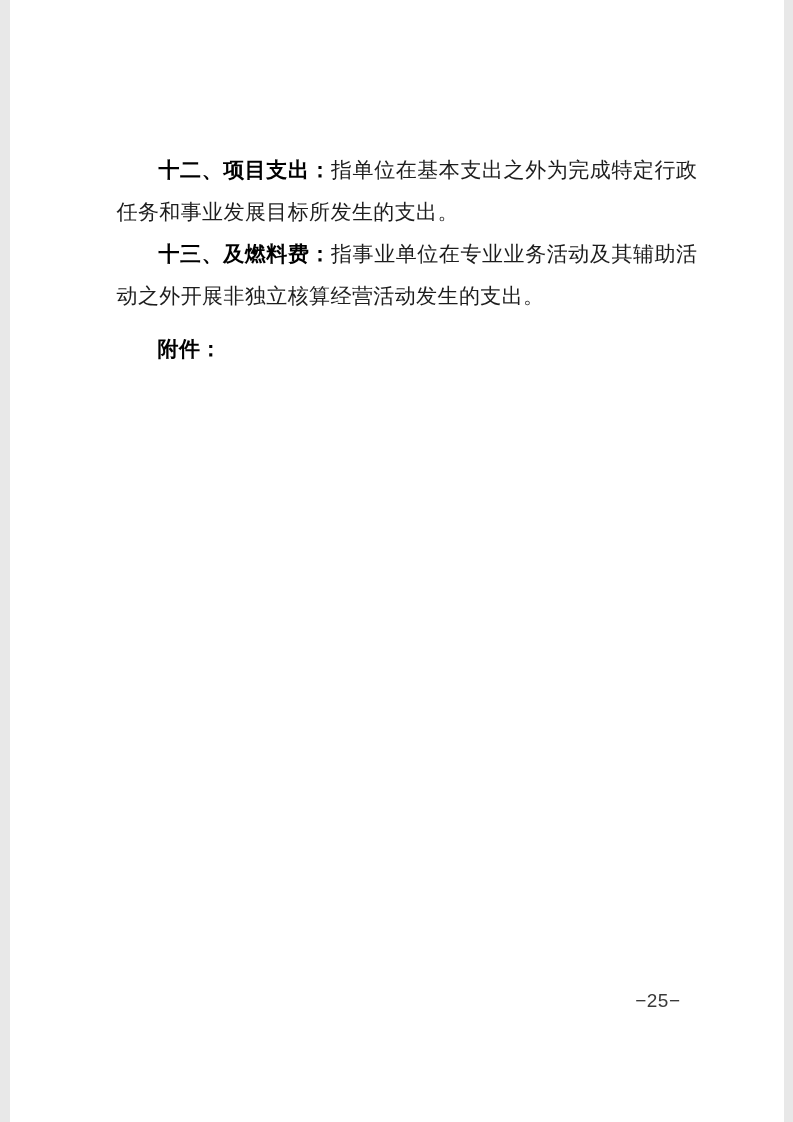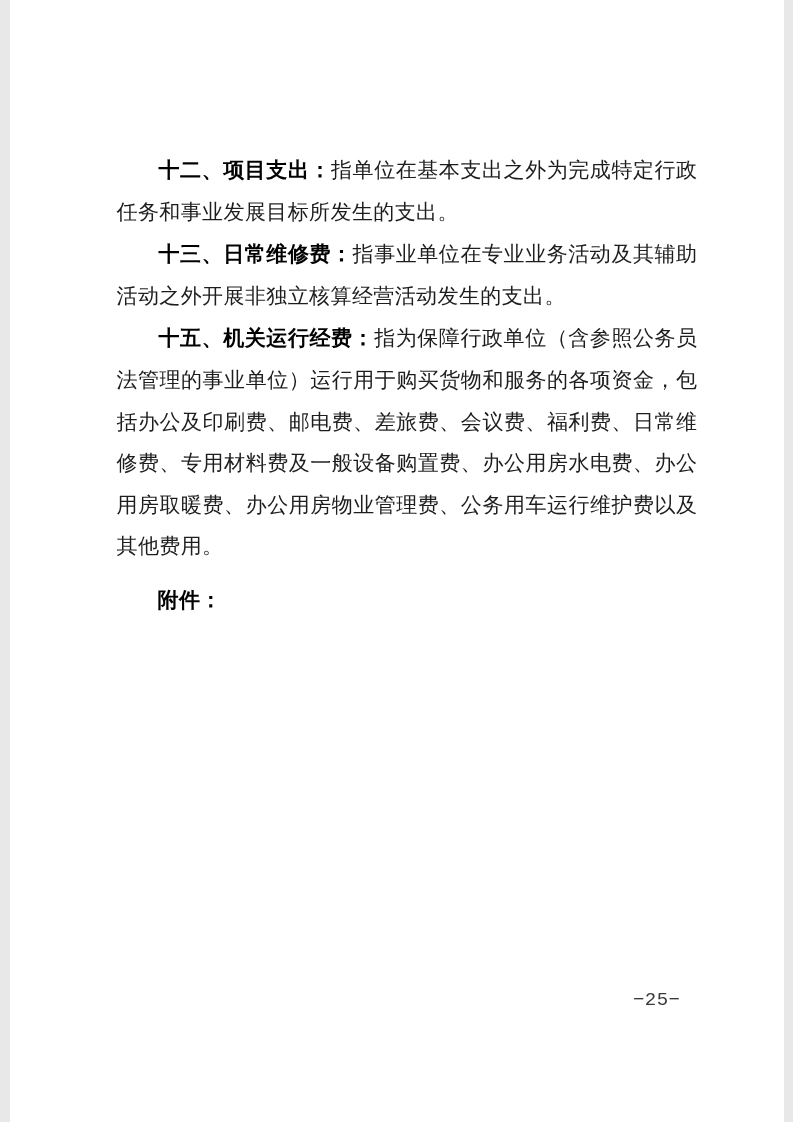--- a/index.html
+++ b/index.html
@@ -56,37 +56,36 @@
   .att-item {
     text-align: left;
   }
   .page-number {
     position: absolute;
     top: 991px;
     right: 103px;
     font-size: 19px;
     line-height: 19px;
     color: #3a3a3a;
-    font-family: Liberation Mono, monospace;
+    font-family: Liberation Sans, sans-serif;
     letter-spacing: 0.5px;
   }
 </style>
 </head>
 <body>
 
 <div class="page">
 
   <div class="content">
 
     <p><span class="para-label">十二、项目支出：</span><span>指单位在基本支出之外为完成特定行政任务和事业发展目标所发生的支出。</span></p>
 
-    <p><span class="para-label">十三、日常维修费：</span><span>指事业单位在专业业务活动及其辅助活动之外开展非独立核算经营活动发生的支出。</span></p>
+    <p><span class="para-label">十三、及燃料费：</span><span>指事业单位在专业业务活动及其辅助活动之外开展非独立核算经营活动发生的支出。</span></p>
 
 
-    <p><span class="para-label">十五、机关运行经费：</span><span>指为保障行政单位（含参照公务员法管理的事业单位）运行用于购买货物和服务的各项资金，包括办公及印刷费、邮电费、差旅费、会议费、福利费、日常维修费、专用材料费及一般设备购置费、办公用房水电费、办公用房取暖费、办公用房物业管理费、公务用车运行维护费以及其他费用。</span></p>
 
     <div class="attachments">
       <span class="att-label">附件：</span>
     </div>
 
   </div>
 
   <div class="page-number">−25−</div>
 
 </div>

